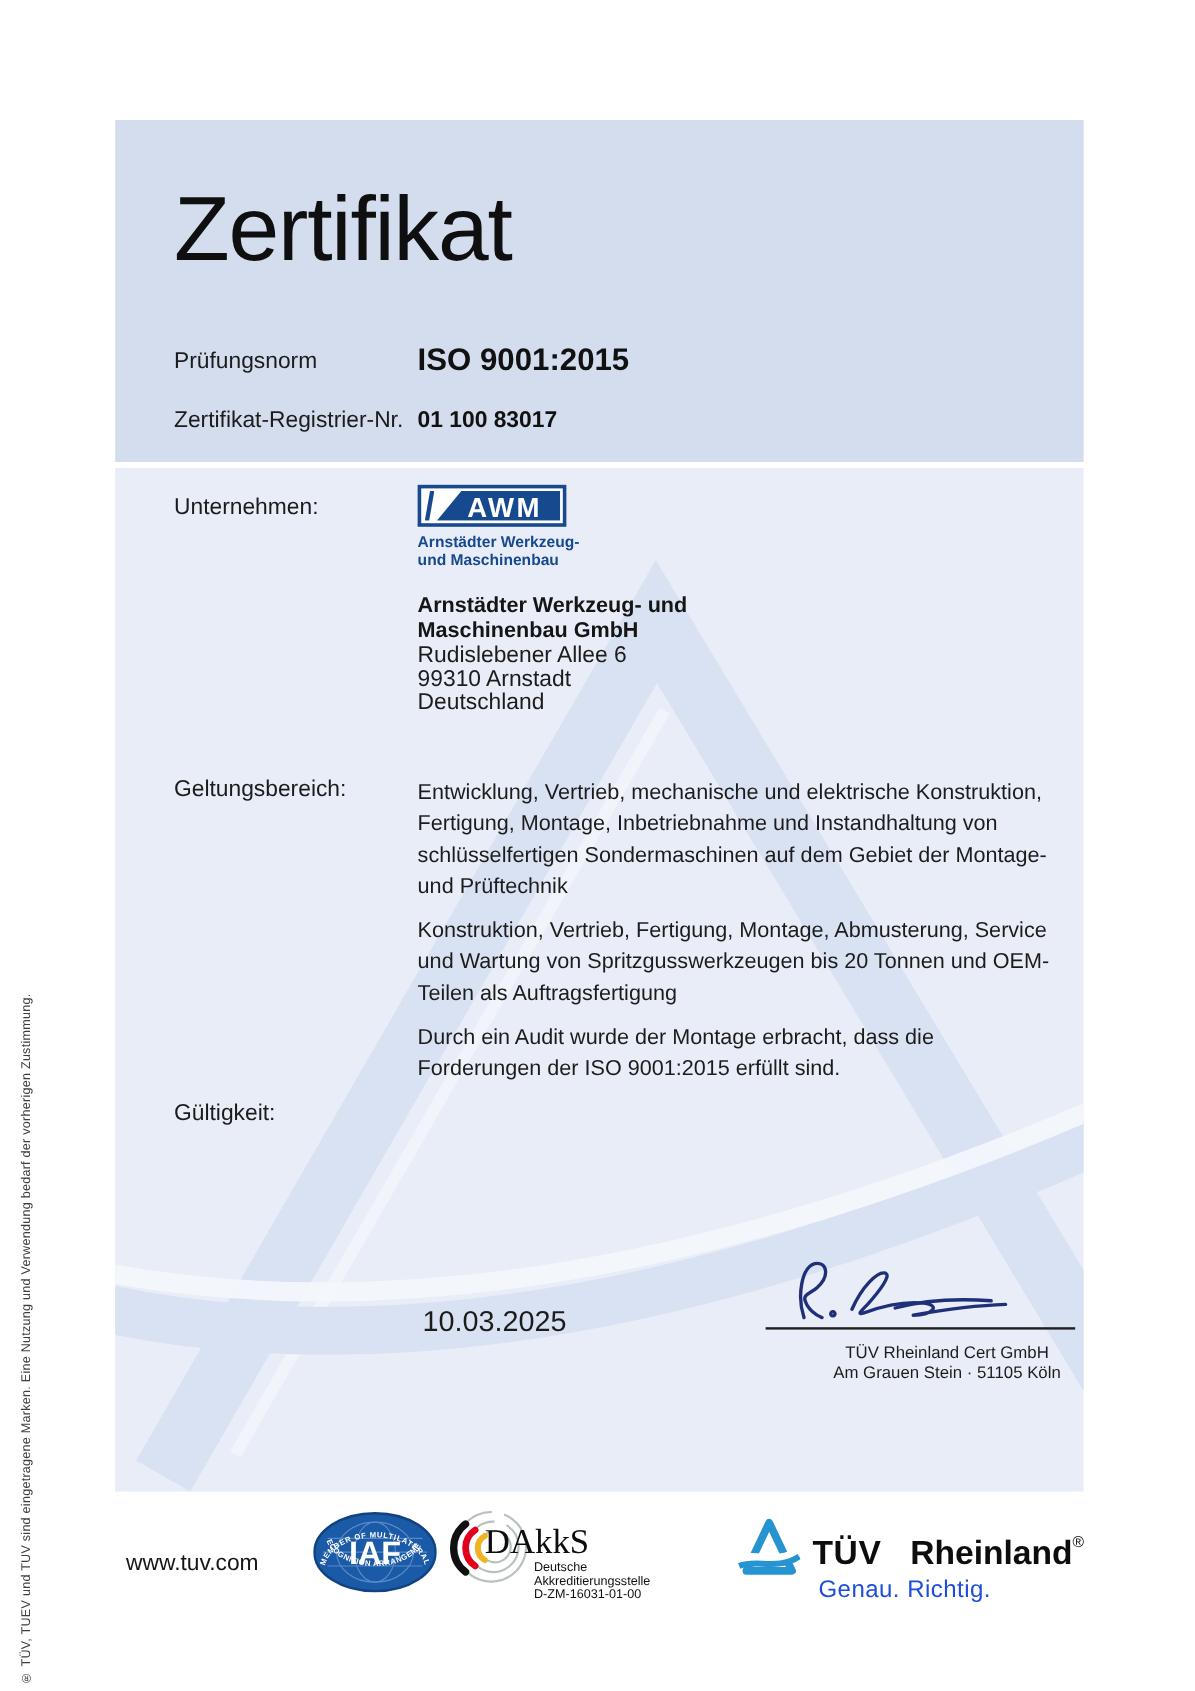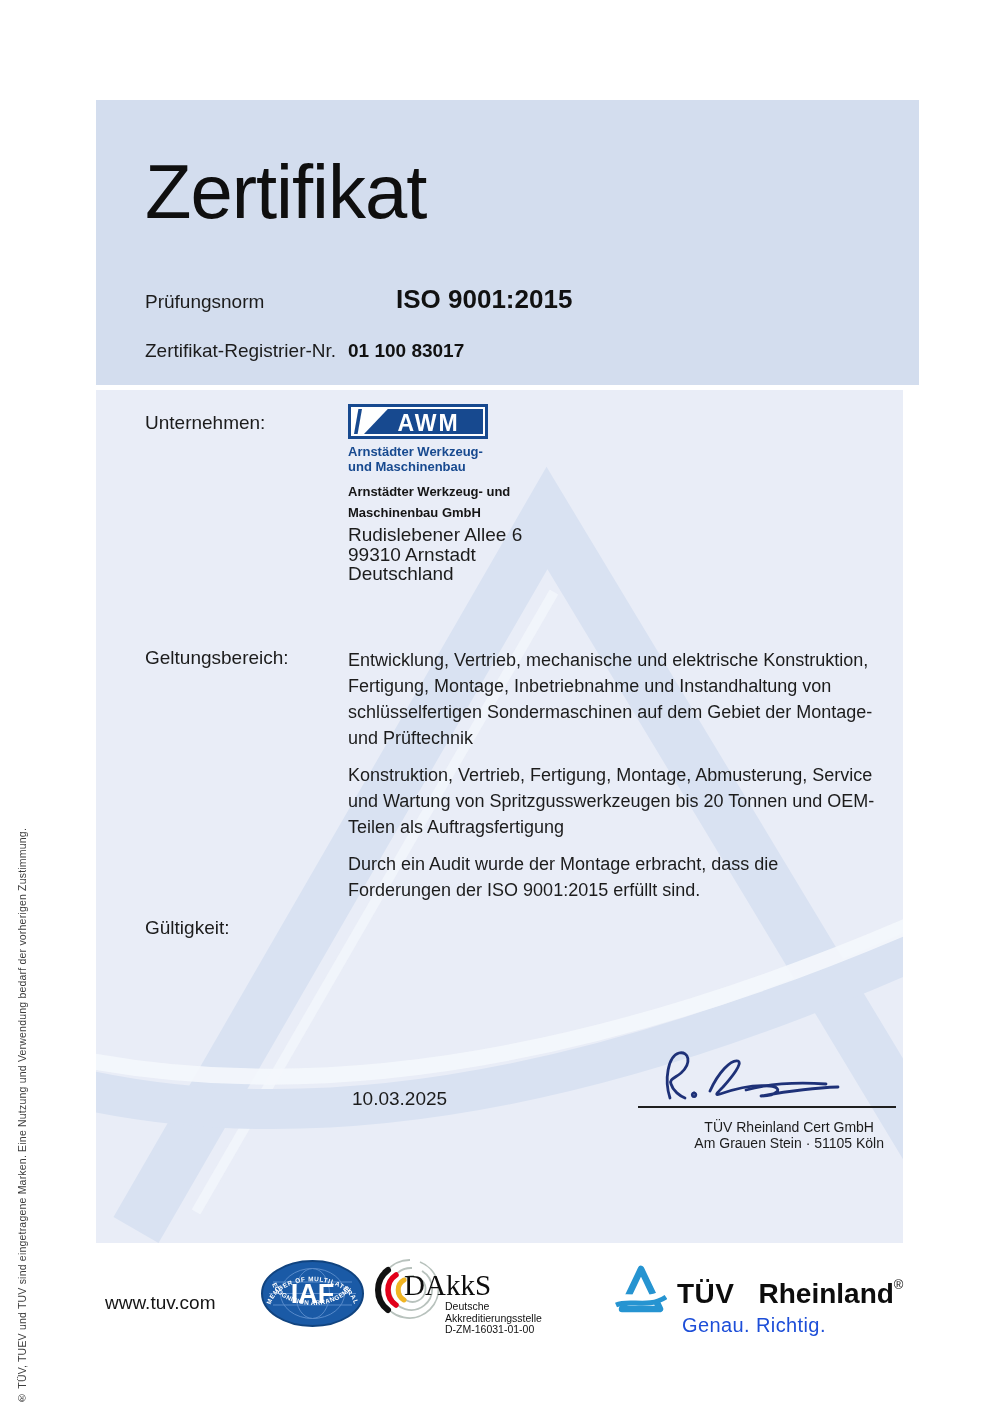--- a/index.html
+++ b/index.html
@@ -3,45 +3,45 @@
 <meta charset="utf-8">
 <title>Zertifikat</title>
 <style>
   html,body{margin:0;padding:0;background:#fff;}
   .page{
     position:relative;width:996px;height:1409px;background:#ffffff;
     font-family:"Liberation Sans","DejaVu Sans",sans-serif;color:#1a1a1a;
     overflow:hidden;
   }
   
-  .hdr{position:absolute;left:96px;top:100px;width:807px;height:285px;background:#d3ddee;padding-left:16px;}
+  .hdr{position:absolute;left:96px;top:100px;width:807px;height:285px;background:#d3ddee;}
   .hdr-title{position:absolute;left:49px;top:54px;font-size:76px;line-height:1;letter-spacing:-1px;color:#0f0f0f;}
   .lbl{font-size:19px;color:#1c1c1c;}
   .hdr-lbl-norm{position:absolute;left:49px;top:191px;}
-  .hdr-val-norm{position:absolute;left:252px;top:184px;font-size:26px;font-weight:bold;color:#111;margin-left:48px;}
+  .hdr-val-norm{position:absolute;left:252px;top:184px;font-size:26px;font-weight:bold;color:#111;}
   .hdr-lbl-reg{position:absolute;left:49px;top:240px;}
   .hdr-val-reg{position:absolute;left:252px;top:240px;font-size:19px;font-weight:bold;color:#111;}
   
   .bdy{position:absolute;left:96px;top:390px;width:807px;height:853px;background:#e9edf7;}
   .bdy .watermark{position:absolute;left:0;top:0;width:100%;height:100%;}
   .row-lbl{position:absolute;left:49px;}
   .val-col{position:absolute;left:252px;}
   .pre{white-space:pre-line;}
   .company-wrap{top:14px;}
-  .awm-box{position:relative;width:140px;height:35px;border:3px solid #17498f;background:#fff;box-sizing:border-box;}
+  .awm-box{position:relative;width:124px;height:35px;border:3px solid #17498f;background:#fff;box-sizing:border-box;}
   .awm-sliver{position:absolute;left:3px;top:2px;bottom:2px;width:8px;background:#17498f;clip-path:polygon(55% 0,100% 0,45% 100%,0 100%);}
   .awm-fill{position:absolute;left:13px;top:2px;right:2px;bottom:2px;background:#17498f;clip-path:polygon(20% 0,100% 0,100% 100%,0 100%);}
   .awm-fill span{position:absolute;left:10px;top:1px;right:0;text-align:center;color:#fff;font-weight:bold;font-size:23px;letter-spacing:2px;}
   .awm-sub{margin-top:5px;font-size:13px;line-height:15px;font-weight:bold;color:#17498f;}
-  .company-name{margin-top:8px;font-size:13px;line-height:20.5px;font-weight:bold;color:#151515;}
+  .company-name{margin-top:20px;font-size:18px;line-height:20.5px;font-weight:bold;color:#151515;}
   .company-addr{margin-top:2px;font-size:19px;line-height:19.5px;color:#1c1c1c;}
   .scope-wrap{top:257px;width:590px;font-size:18px;line-height:26px;color:#1c1c1c;}
   .scope-wrap p{margin:0 0 11px 0;}
   .validity-wrap{top:527px;width:590px;font-size:18px;line-height:26px;color:#1c1c1c;}
-  .issue-date{position:absolute;left:256px;top:698px;font-size:19px;color:#1c1c1c;}
+  .issue-date{position:absolute;left:256px;top:698px;font-size:24px;color:#1c1c1c;}
   .sig-svg{position:absolute;left:552px;top:656px;}
   .sig-line{position:absolute;left:542px;top:716px;width:258px;height:0;border-top:2px solid #1f1f1f;}
   .issue-org{position:absolute;right:19px;top:730px;text-align:center;font-size:14px;line-height:15.5px;color:#1c1c1c;}
   
   .website{position:absolute;left:105px;top:1292px;font-size:19px;color:#161616;}
   .iaf{position:absolute;left:261px;top:1260px;}
   .dakks{position:absolute;left:374px;top:1257px;width:190px;height:86px;}
   .dakks-arcs{position:absolute;left:0;top:0;}
   .dakks-word{position:absolute;left:30px;top:12px;font-family:"Liberation Serif","DejaVu Serif",serif;font-size:29px;color:#0d0d0d;}
   .dakks-info{position:absolute;left:71px;top:44px;font-size:10.5px;line-height:11.5px;color:#111;white-space:pre-line;}

